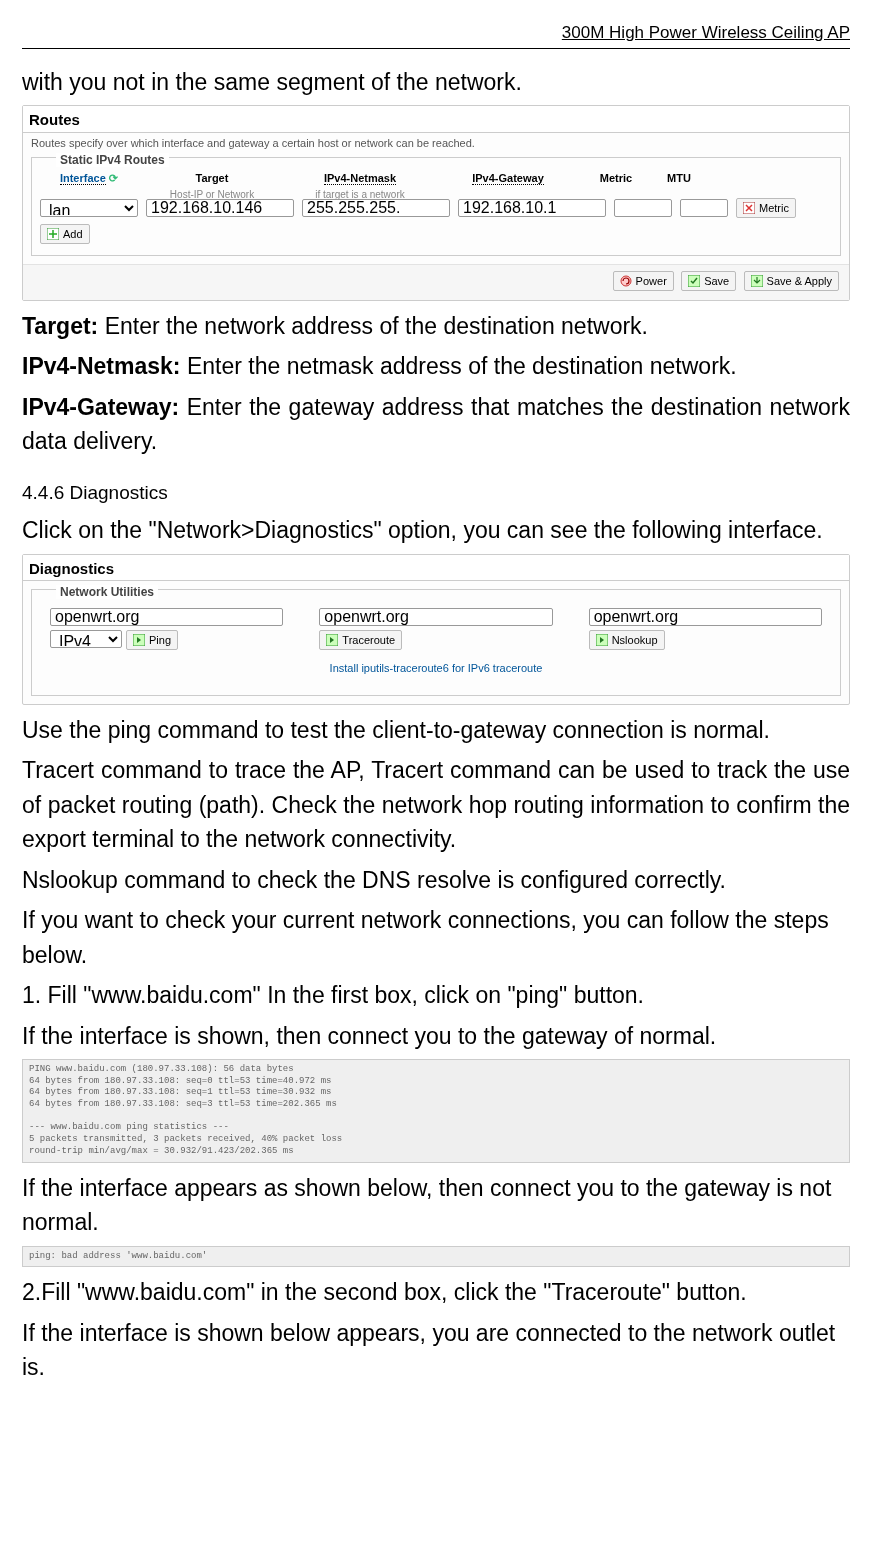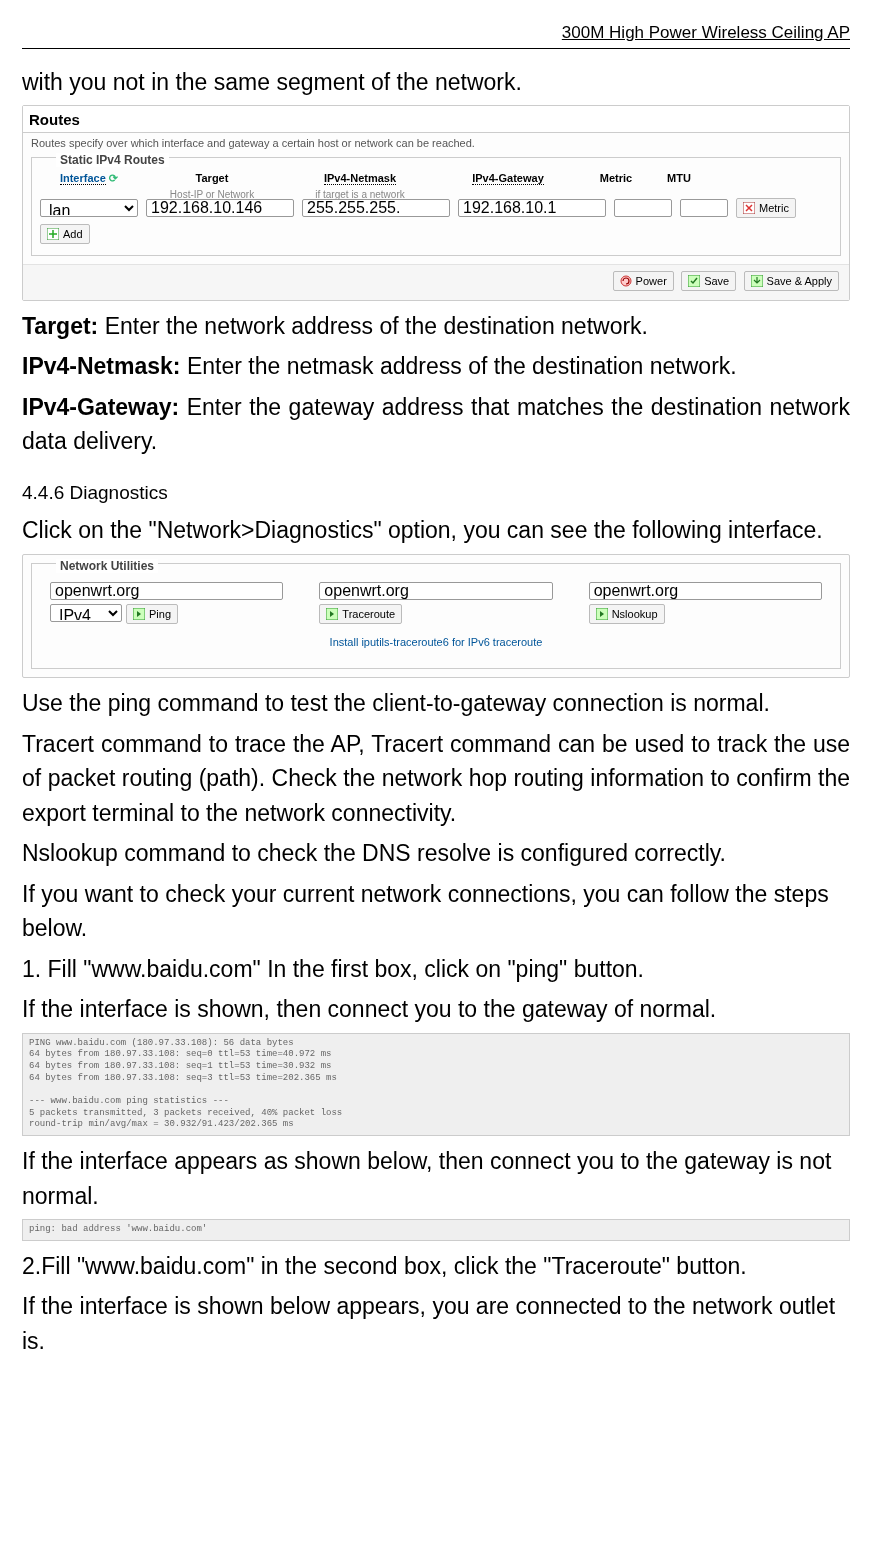--- a/index.html
+++ b/index.html
@@ -243,20 +243,21 @@
 </div>
 
 <p class="body-text"><span class="bold">Target:</span><span> Enter the network address of the destination network.</span></p>
 <p class="body-text"><span class="bold">IPv4-Netmask:</span><span> Enter the netmask address of the destination network.</span></p>
 <p class="body-text justify"><span class="bold">IPv4-Gateway:</span><span> Enter the gateway address that matches the destination network data delivery.</span></p>
 
 <h3 class="section">4.4.6 Diagnostics</h3>
 <p class="body-text">Click on the "Network&gt;Diagnostics" option, you can see the following interface.</p>
 
 <div class="figure">
+  <div class="routes-title">Diagnostics</div>
   <div class="fieldset" style="margin-top:8px; padding-bottom:4px;">
     <span class="fieldset-label">Network Utilities</span>
     <div class="diag-row" style="margin-top:-6px;gap:36px;">
       <div class="diag-col">
         <input class="sm" value="openwrt.org" style="">
         <div style="display:flex;gap:4px;">
           <select class="sm" style="width:72px"><option>IPv4</option></select>
           <button class="btn-sm">
             <span class="icn"><svg viewBox="0 0 12 12">
                   <rect width="12" height="12" fill="#cfb" stroke="#393"></rect>

